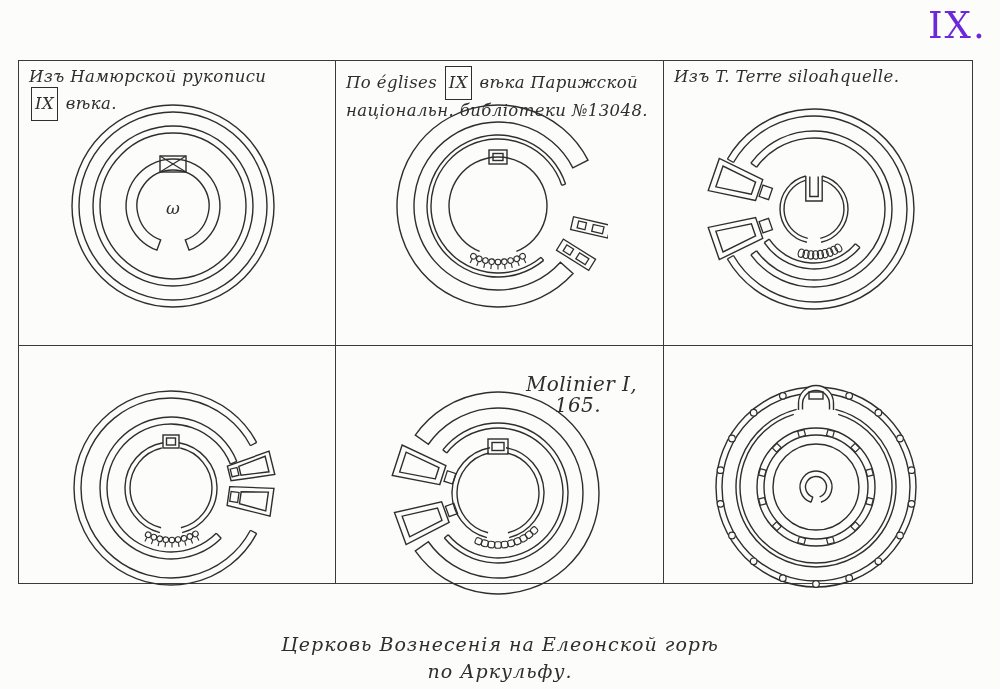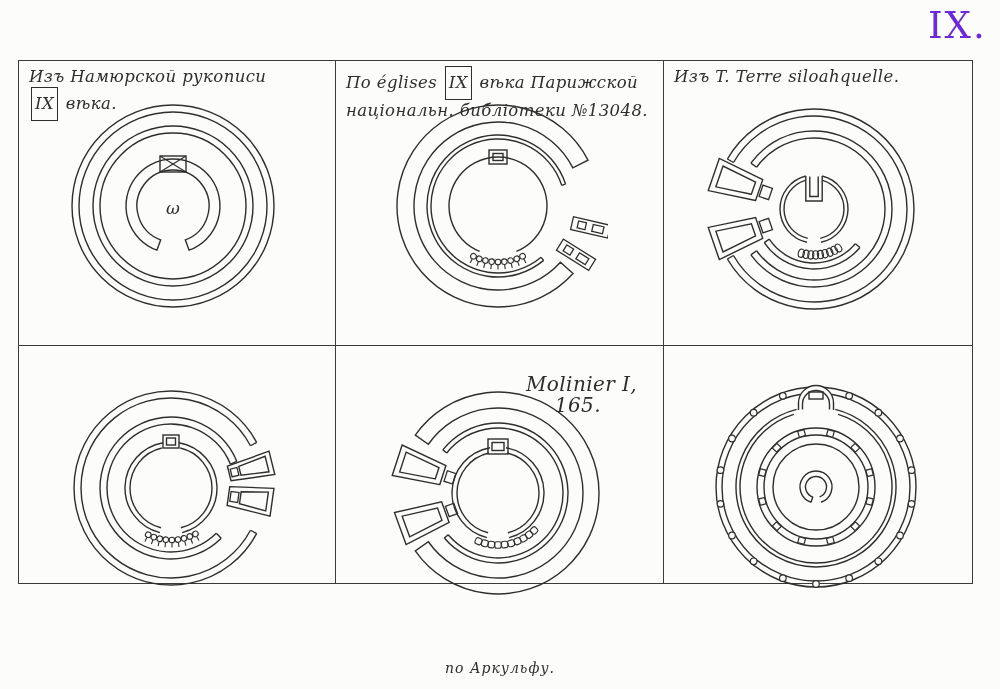--- a/index.html
+++ b/index.html
@@ -35,21 +35,21 @@
   .plan{position:absolute;width:220px;height:220px;}
   #plan0{left:44px;top:35px;}
   #plan1{left:52px;top:35px;}
   #plan2{left:40px;top:38px;}
   #plan3{left:42px;top:32px;}
   #plan4{left:52px;top:37px;}
   #plan5{left:42px;top:31px;}
   .omega{font-family:"DejaVu Serif",serif;font-style:italic;font-size:17px;fill:#2e2e2e;text-anchor:middle;}
   .footer-line{position:absolute;left:0;width:100%;text-align:center;font-style:italic;color:#2e2e2e;}
   #footer1{top:633px;font-size:19px;letter-spacing:1px;}
-  #footer2{top:660px;font-size:14px;letter-spacing:1px;}
+  #footer2{top:660px;font-size:19px;letter-spacing:1px;}
 </style>
 </head>
 <body>
 
 <div class="page">
 
   <div class="plate-number">IX.</div>
 
   <div class="plans-table">
 
@@ -410,15 +410,16 @@
           </g>
           <circle cx="110" cy="110" r="43" stroke="#2e2e2e" stroke-width="1.4" fill="none"></circle>
           <path d="M105.06,125.22 A16,16 0 1 1 114.94,125.22" stroke="#2e2e2e" stroke-width="1.4" fill="none"></path>
           <path d="M107.11,120.09 A10.5,10.5 0 1 1 113.59,119.87" stroke="#2e2e2e" stroke-width="1.4" fill="none"></path>
           <line x1="106.75532155906305" y1="119.98609342109911" x2="105.05572809000084" y2="125.21690426072246" stroke="#2e2e2e" stroke-width="1.4" fill="none"></line>
         </svg>
     </div>
 
   </div>
 
+  <div id="footer1" class="footer-line">Церковь Вознесенія на Елеонской горѣ</div>
   <div id="footer2" class="footer-line">по Аркульфу.</div>
 
 </div>
 
 </body></html>

